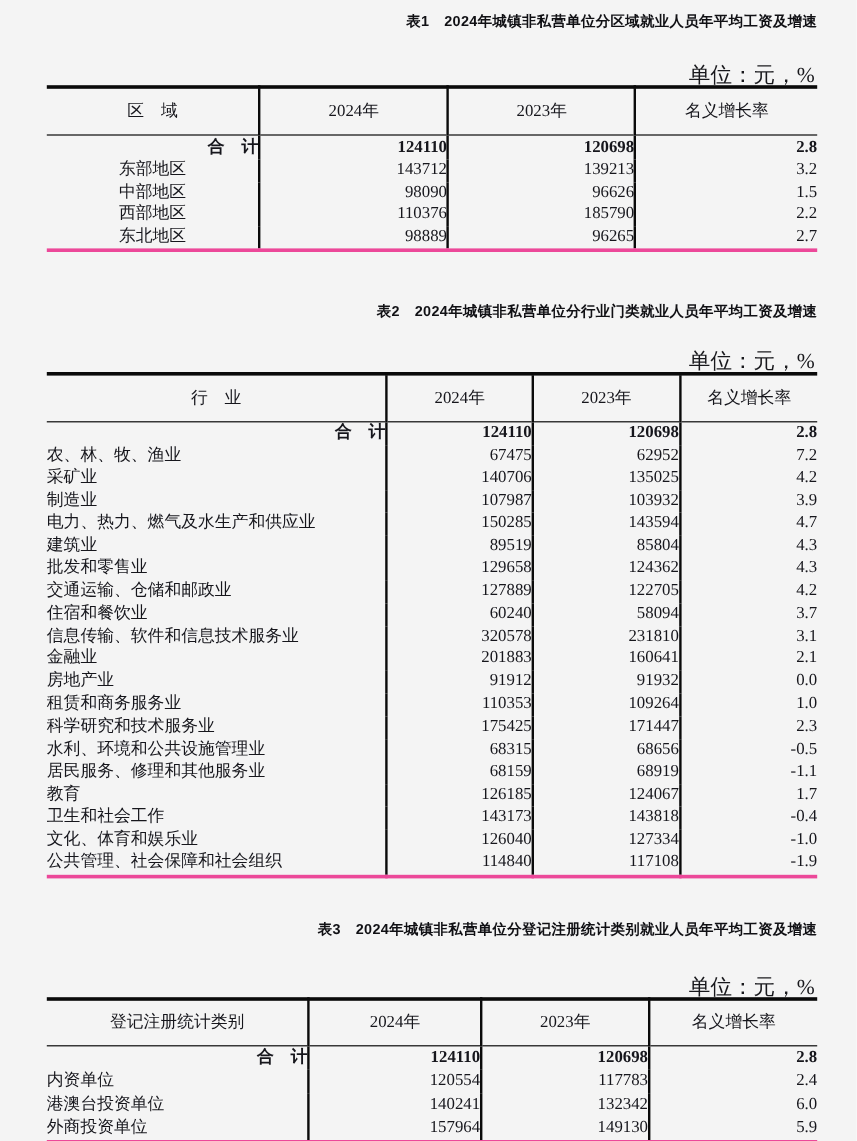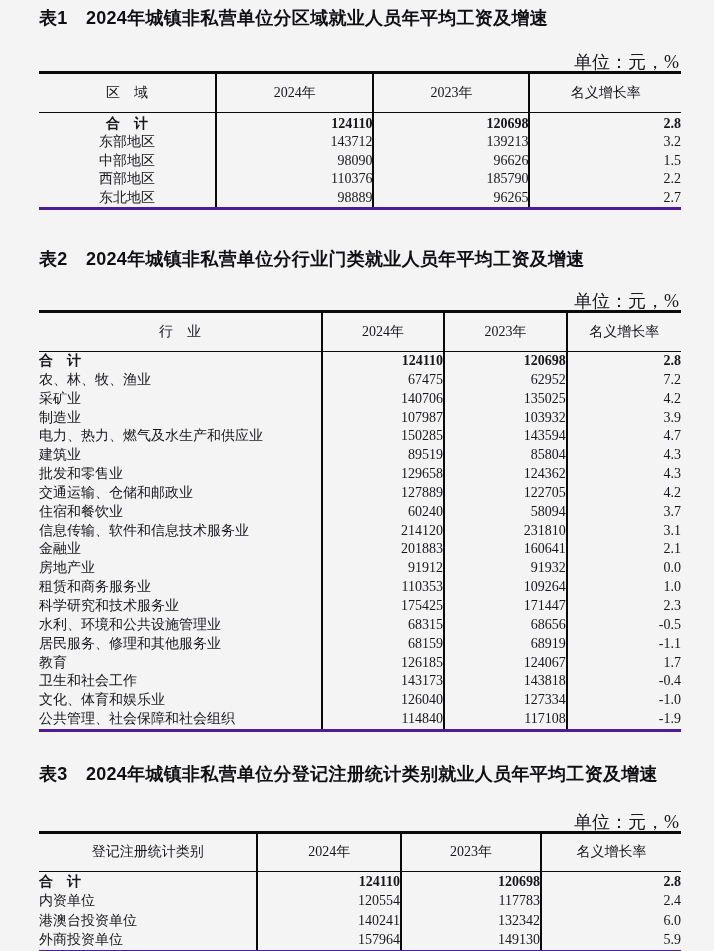--- a/index.html
+++ b/index.html
@@ -12,24 +12,24 @@
   .page {
     width: 714px;
     height: 951px;
     box-sizing: border-box;
     background: #f4f4f4;
     padding: 8px 33px 0 39px;
     overflow: hidden;
   }
   .tbl-title {
     margin: 0;
-    text-align: left;
+    text-align: right;
     font-family: "Liberation Sans", sans-serif;
     font-weight: bold;
-    font-size: 18px;
+    font-size: 12px;
     line-height: 21px;
     color: #101014;
     letter-spacing: 0.3px;
   }
   .unit-row {
     text-align: right;
     font-size: 18px;
     line-height: 17px;
     padding-right: 2px;
     color: #18181c;
@@ -38,21 +38,21 @@
   .m-title2 { margin-top: 39px; }
   .m-unit2 { margin-top: 23px; }
   .m-title3 { margin-top: 32px; }
   .m-unit3 { margin-top: 29px; }
 
   table.stat-table {
     width: 100%;
     border-collapse: collapse;
     table-layout: fixed;
     border-top: 3px solid #0a0a0a;
-    border-bottom: 3px solid #4c1d95;
+    border-bottom: 3px solid #ec4899;
     color: #16161c;
   }
   table.stat-table th {
     font-weight: normal;
     font-size: 14px;
     text-align: center;
     border-bottom: 1px solid #0a0a0a;
     height: 36px;
     vertical-align: middle;
   }
@@ -71,21 +71,21 @@
   table.t3 td { line-height: 19.5px; }
   table.t1 tbody tr:first-child td { padding-top: 2px; }
   td.stub-center { text-align: center; }
   td.stub-left { text-align: left; padding-left: 3px; }
   td.num, td.growth {
     text-align: right;
     font-size: 14.5px;
   }
   td.num { padding-right: 11px; font-family: Liberation Serif, serif; }
   td.growth { padding-right: 5px; margin-left: 22px; }
-  tr.total-row td { font-weight: bold; }
+  tr.total-row td { font-weight: bold; text-align: right; }
 
   
   .t1 col.c1 { width: 27.6%; } .t1 col.c2 { width: 24.5%; }
   .t1 col.c3 { width: 24.3%; } .t1 col.c4 { width: 23.6%; }
   .t2 col.c1 { width: 44.1%; } .t2 col.c2 { width: 19.0%; }
   .t2 col.c3 { width: 19.1%; } .t2 col.c4 { width: 17.8%; }
   .t3 col.c1 { width: 34.0%; } .t3 col.c2 { width: 22.4%; }
   .t3 col.c3 { width: 21.8%; } .t3 col.c4 { width: 21.8%; }
 </style>
 </head>
@@ -214,21 +214,21 @@
             <td class="growth">4.2</td>
           </tr>
           <tr>
             <td class="stub-left">住宿和餐饮业</td>
             <td class="num">60240</td>
             <td class="num">58094</td>
             <td class="growth">3.7</td>
           </tr>
           <tr>
             <td class="stub-left">信息传输、软件和信息技术服务业</td>
-            <td class="num">214120</td>
+            <td class="num">320578</td>
             <td class="num">231810</td>
             <td class="growth">3.1</td>
           </tr>
           <tr>
             <td class="stub-left">金融业</td>
             <td class="num">201883</td>
             <td class="num">160641</td>
             <td class="growth">2.1</td>
           </tr>
           <tr>

